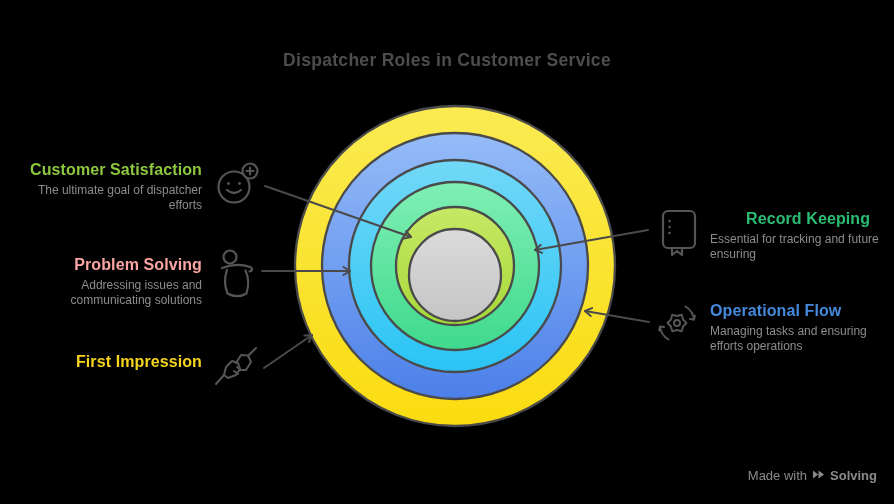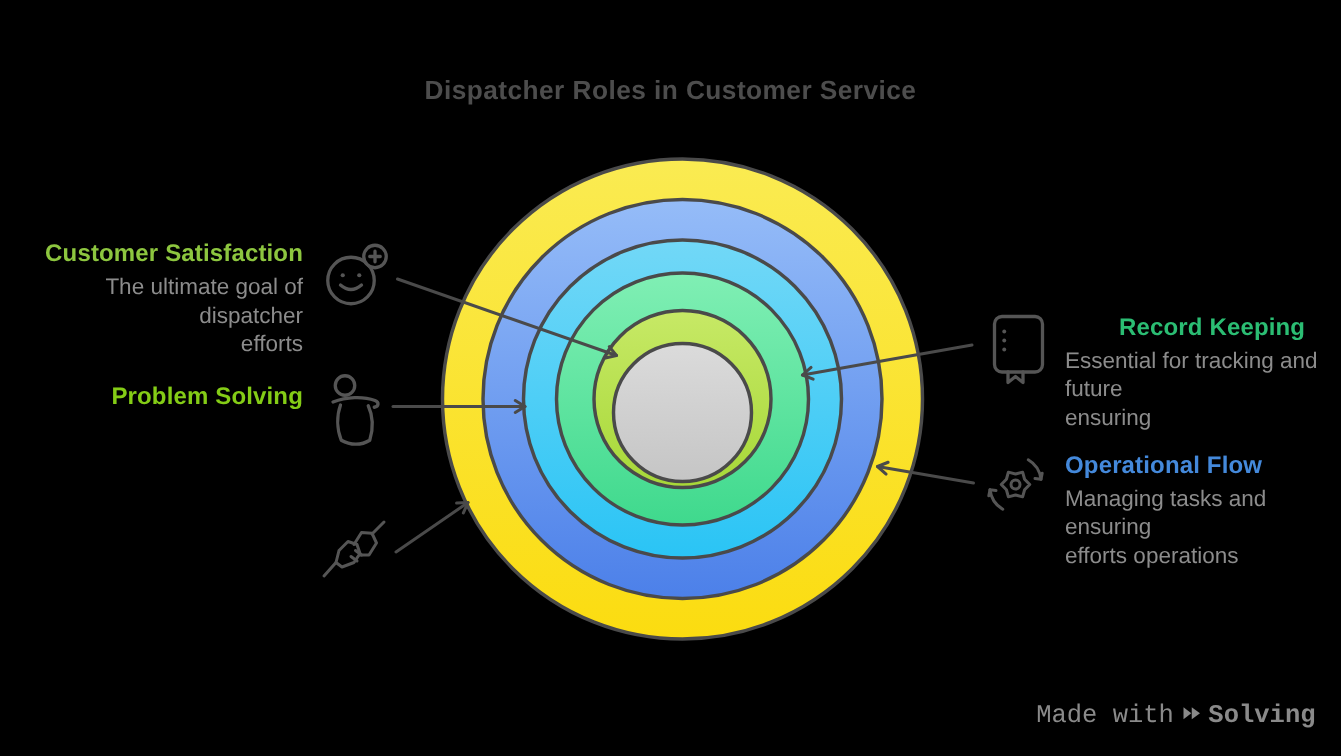--- a/index.html
+++ b/index.html
@@ -7,28 +7,28 @@
     position:relative;width:894px;height:504px;background:#000;
     overflow:hidden;font-family:"Liberation Sans",sans-serif;
   }
   .page-title{
     position:absolute;top:50px;left:0;width:100%;text-align:center;
     font-size:17.5px;font-weight:bold;letter-spacing:.3px;color:#4d4d4d;
   }
   .diagram-svg{position:absolute;left:0;top:0;}
   .label{position:absolute;}
   .label .t{font-size:16px;font-weight:bold;letter-spacing:.1px;}
-  .label .d{font-size:15px;color:#8c8c8c;line-height:1.25;margin-top:4px;white-space:pre-line;}
+  .label .d{font-size:12px;color:#8c8c8c;line-height:1.25;margin-top:4px;white-space:pre-line;}
   .label.right-align{text-align:right;}
   .label.left-align{text-align:left;}
   .icon{position:absolute;}
   .icon svg{display:block;}
   .footer{
     position:absolute;top:468px;right:17px;display:flex;align-items:center;gap:5px;
-    color:#8a8a8a;font-size:17px;font-family:Liberation Mono, monospace;
+    color:#8a8a8a;font-size:13px;
   }
   .footer .brand{font-weight:600;}
 </style>
 </head>
 <body>
 
 <div class="stage">
 
   <div class="page-title">Dispatcher Roles in Customer Service</div>
 
@@ -129,24 +129,27 @@
     </svg>
   </div>
 
   <div class="label right-align" style="right:692px;top:161px;width:180px;">
     <div class="t" style="color: rgb(141, 198, 63);">Customer Satisfaction</div>
     <div class="d">The ultimate goal of dispatcher
 efforts</div>
   </div>
 
   <div class="label right-align" style="right:692px;top:256px;width:180px;">
-    <div class="t" style="color: #84cc16;">Problem Solving</div>
+    <div class="t" style="color: #fca5a5;">Problem Solving</div>
+    <div class="d">Addressing issues and
+communicating solutions</div>
   </div>
 
   <div class="label right-align" style="right:692px;top:353px;width:190px;">
+    <div class="t" style="color: rgb(245, 212, 30);">First Impression</div>
   </div>
 
   <div class="label left-align" style="left:710px;top:210px;width:175px;">
     <div class="t" style="color: rgb(43, 189, 115); padding-left: 36px;">Record Keeping</div>
     <div class="d">Essential for tracking and future
 ensuring</div>
   </div>
 
   <div class="label left-align" style="left:710px;top:302px;width:175px;">
     <div class="t" style="color: rgb(68, 137, 219);">Operational Flow</div>

